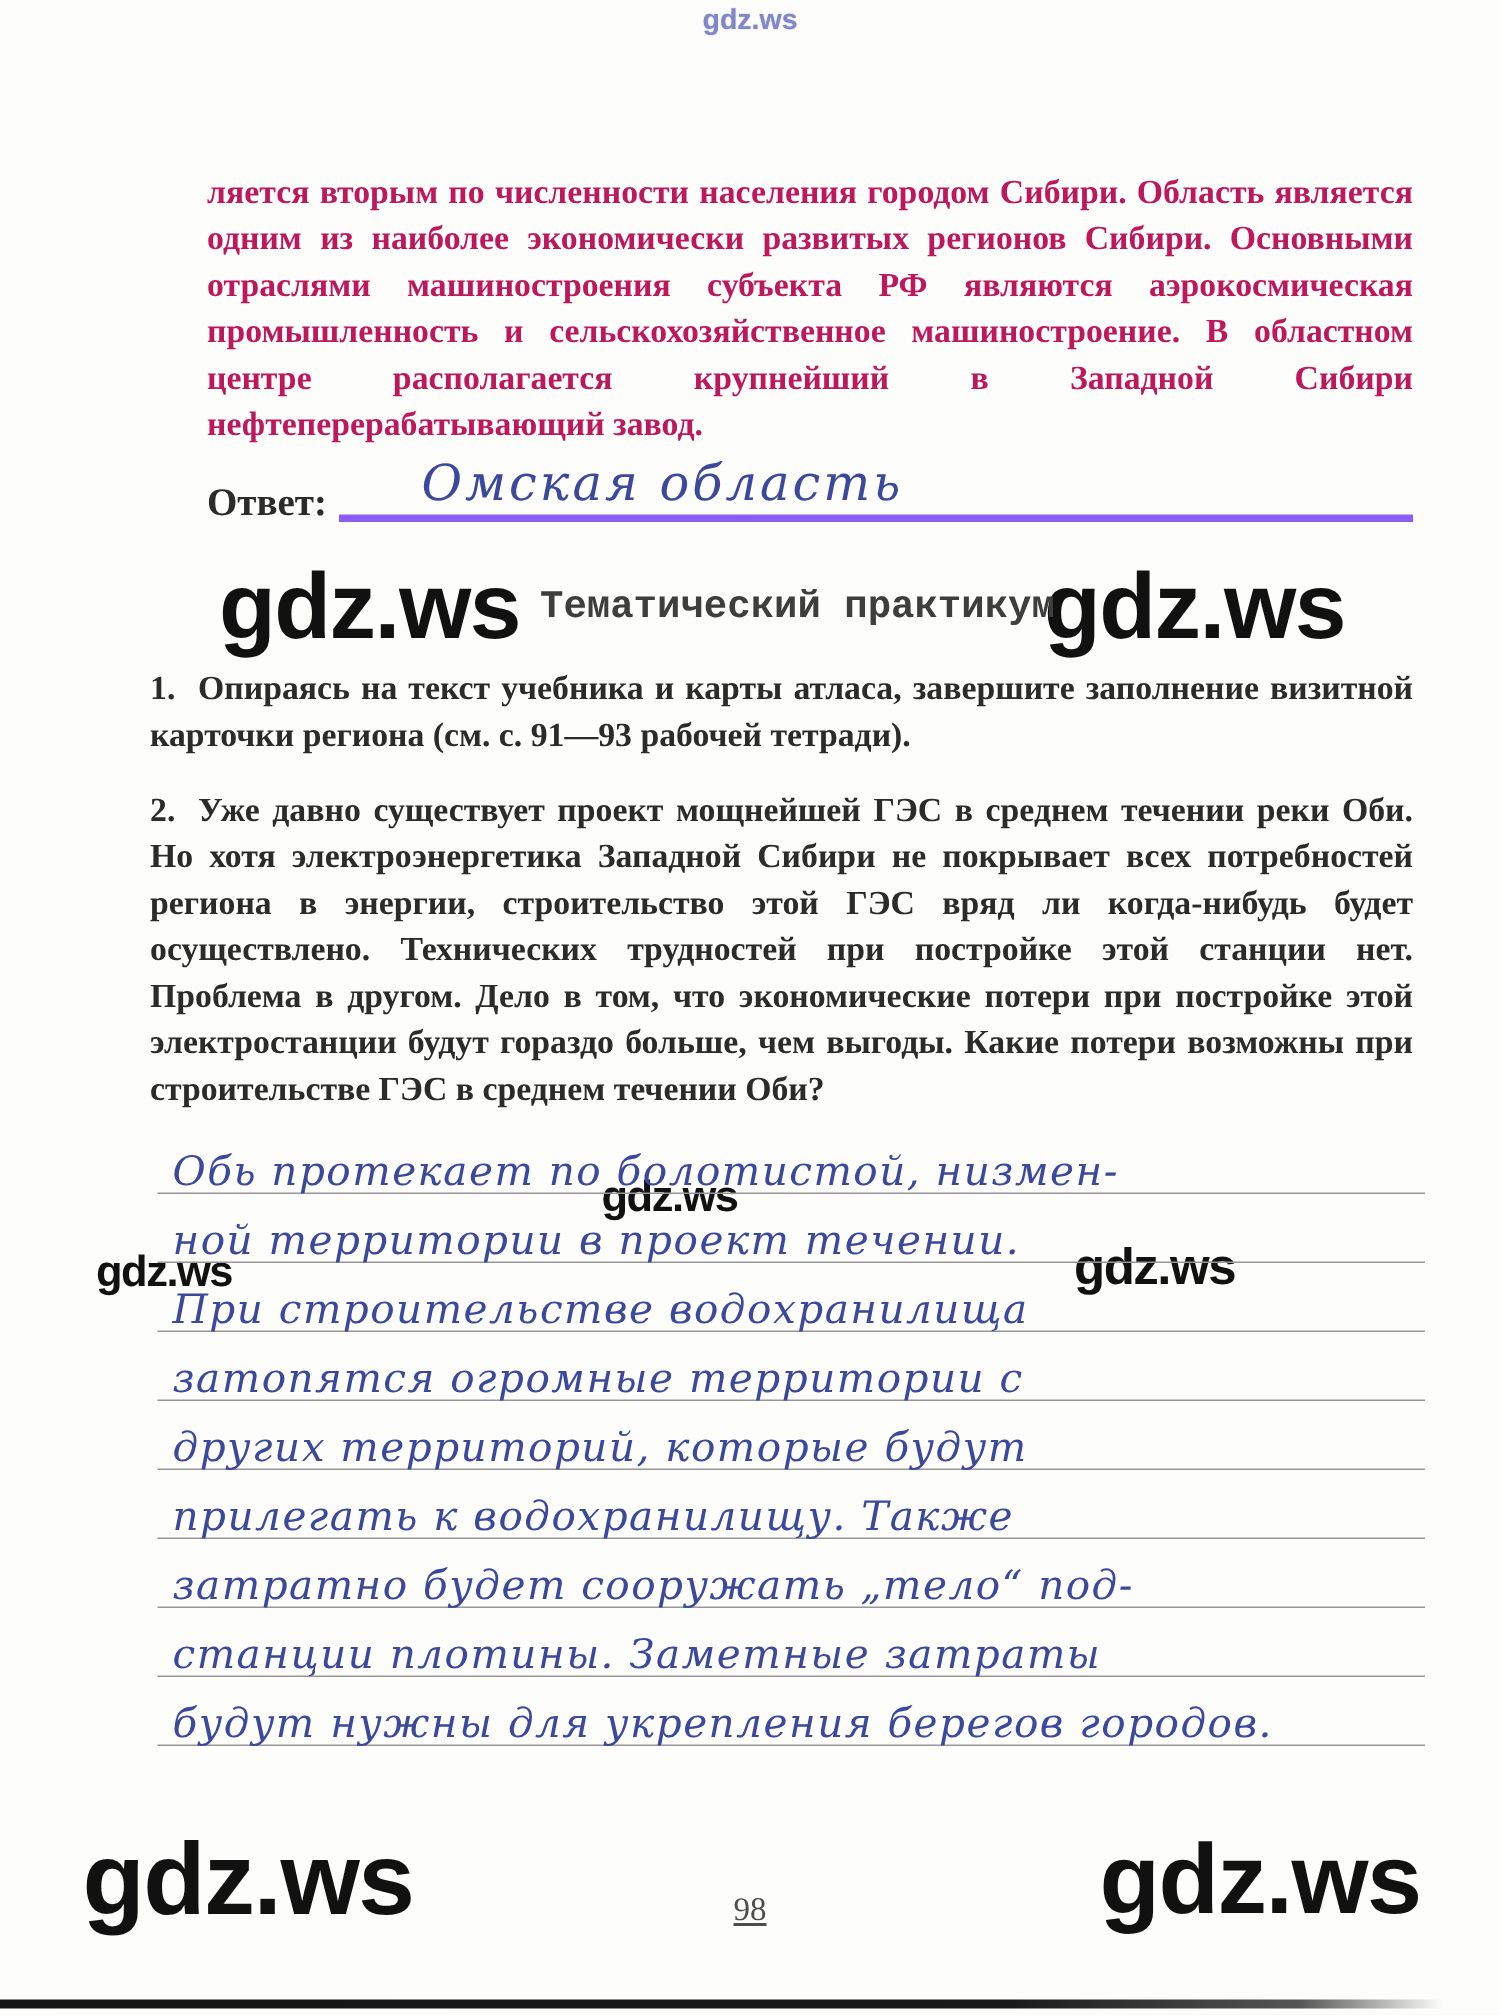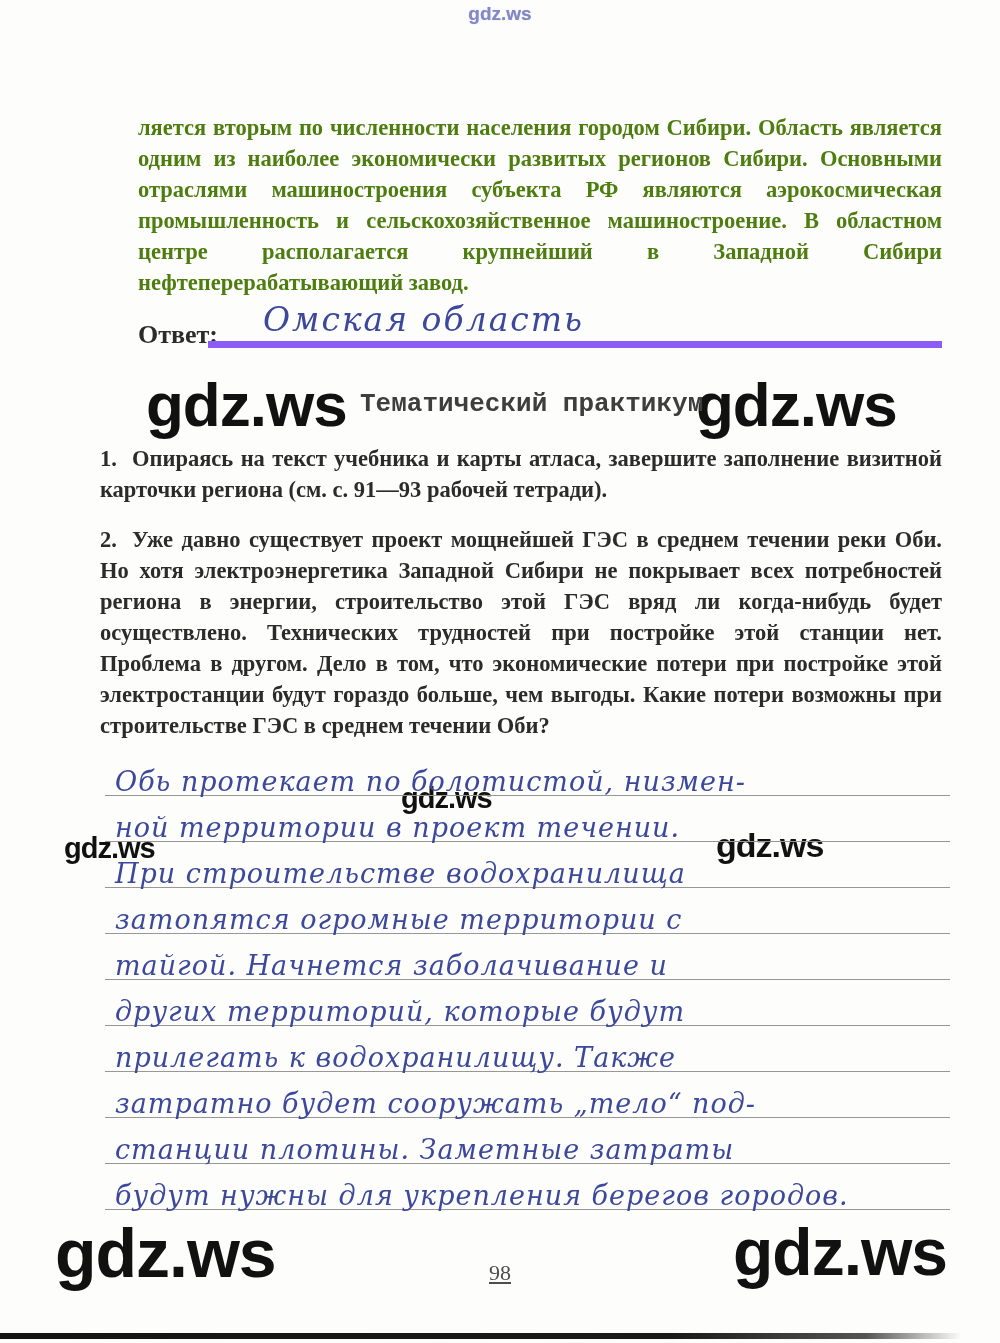--- a/index.html
+++ b/index.html
@@ -40,33 +40,33 @@
   .wm-bot-left  { top:1219px; left:55px;  font-size:68px; }
   .wm-bot-right { top:1219px; left:733px; font-size:66px; }
 
   
   .intro{
     position:absolute;
     top:112px;left:138px;width:804px;
     font-size:22.5px;line-height:31px;
     font-weight:600;
     text-align:justify;
-    color:#4d7c0f;
+    color:#be185d;
   }
   .answer-row{
     position:absolute;
     top:312px;left:138px;width:804px;height:40px;
   }
   .answer-label{
     position:absolute;left:0;bottom:2px;
     font-size:26px;font-weight:600;color:#2b2b2b;
   }
   .answer-line{
-    position:absolute;left:70px;right:0;bottom:4px;
-    border-bottom:7px solid #8b5cf6;
+    position:absolute;left:88px;right:0;bottom:4px;
+    border-bottom:5px solid #8b5cf6;
     height:40px;
   }
   .answer-value{
     position:absolute;left:55px;bottom:2px;
     font-family:"DejaVu Serif", serif;
     font-style:italic;
     font-size:33px;
     color:#3b489b;
     letter-spacing:2px;
     white-space:nowrap;
@@ -174,23 +174,20 @@
     <div class="hw-row">
         <span class="hw-text">ной территории в проект течении.</span>
       </div>
     <div class="hw-row">
         <span class="hw-text">При строительстве водохранилища</span>
       </div>
     <div class="hw-row">
         <span class="hw-text">затопятся огромные территории с</span>
       </div>
     <div class="hw-row">
-        <span class="hw-text">тайгой. Начнется заболачивание и</span>
-      </div>
-    <div class="hw-row">
         <span class="hw-text">других территорий, которые будут</span>
       </div>
     <div class="hw-row">
         <span class="hw-text">прилегать к водохранилищу. Также</span>
       </div>
     <div class="hw-row">
         <span class="hw-text">затратно будет сооружать „тело“ под-</span>
       </div>
     <div class="hw-row">
         <span class="hw-text">станции плотины. Заметные затраты</span>

